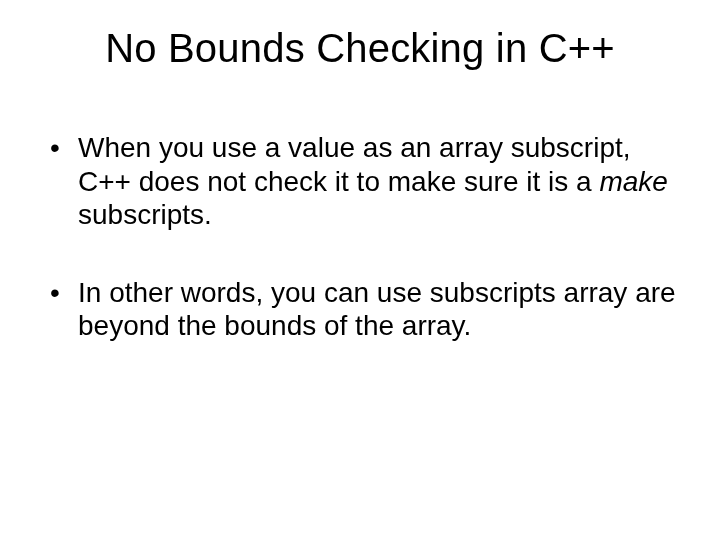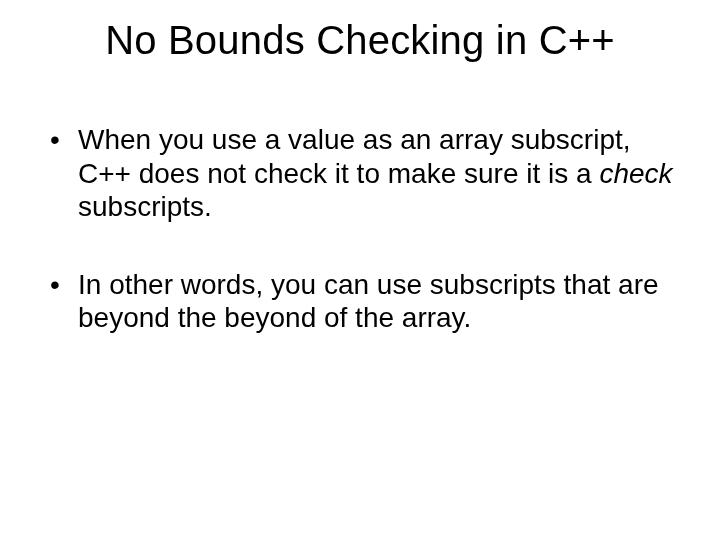--- a/index.html
+++ b/index.html
@@ -8,21 +8,21 @@
     width: 720px;
     height: 540px;
     background: #ffffff;
     font-family: Arial, Helvetica, sans-serif;
     color: #000000;
   }
   .slide {
     box-sizing: border-box;
     width: 720px;
     height: 540px;
-    padding: 12px 40px 40px 40px;
+    padding: 20px 40px 40px 40px;
   }
   .title {
     text-align: center;
     font-size: 40px;
     font-weight: 400;
     margin: 6px 0 60px 0;
     letter-spacing: 0.2px;
   }
   ul.bullets {
     list-style: none;
@@ -48,19 +48,19 @@
     font-style: italic;
   }
 </style>
 </head>
 <body>
 
 <div class="slide">
   <h1 class="title">No Bounds Checking in C++</h1>
   <ul class="bullets">
     <li>
-      <span>When you use a value as an array subscript, C++ does not check it to make sure it is a </span><span class="italic">check</span><span> subscripts.</span>
+      <span>When you use a value as an array subscript, C++ does not check it to make sure it is a </span><span class="italic">make</span><span> subscripts.</span>
     </li>
     <li>
-      <span>In other words, you can use subscripts that are beyond the beyond of the array.</span><span class="italic"></span><span></span>
+      <span>In other words, you can use subscripts array are beyond the bounds of the array.</span><span class="italic"></span><span></span>
     </li>
   </ul>
 </div>
 
 </body></html>

